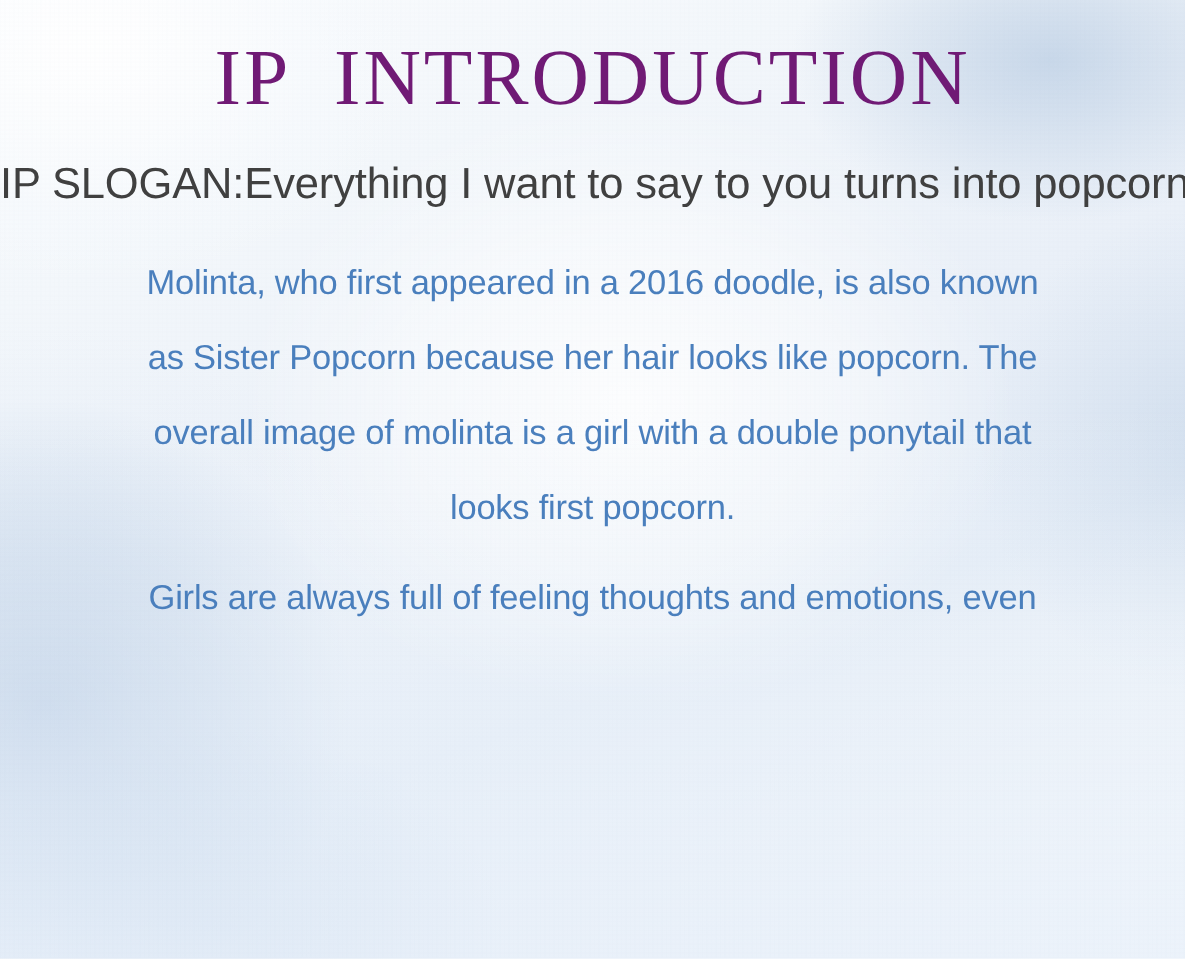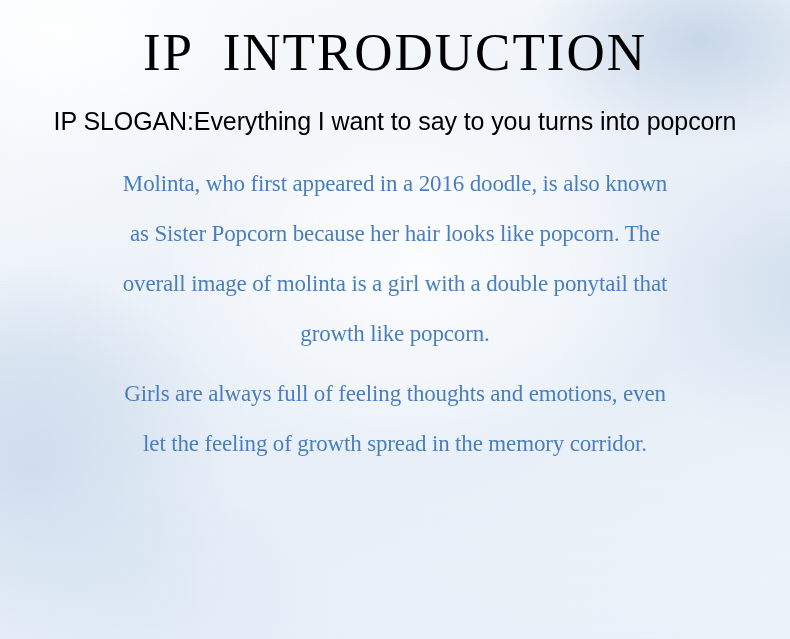--- a/index.html
+++ b/index.html
@@ -124,42 +124,42 @@
   }
 
   .title {
     margin: 0;
     padding-top: 25px;
     font-family: "Liberation Serif", "DejaVu Serif", serif;
     font-size: 53px;
     font-weight: 400;
     letter-spacing: 2px;
     line-height: 1.05;
-    color: #000000;
+    color: #701a75;
     white-space: pre;
   }
 
   .slogan {
     margin: 0;
     padding-top: 26px;
     font-family: "Liberation Sans", sans-serif;
-    font-size: 25px;
+    font-size: 29px;
     font-weight: 400;
     letter-spacing: -0.1px;
-    color: #000000;
+    color: #404040;
     white-space: pre;
   }
 
   .body-block {
     margin: 0;
     padding-top: 23px;
   }
 
   .body-line {
-    font-family: Liberation Serif, serif;
+    font-family: Liberation Sans, sans-serif;
     font-size: 23px;
     font-weight: 400;
     letter-spacing: -0.15px;
     line-height: 50px;
     color: #4a7fbd;
     white-space: pre;
   }
 
   .para-gap {
     height: 10px;
@@ -182,24 +182,23 @@
   <div class="content">
 
     <h1 class="title">IP  INTRODUCTION</h1>
 
     <p class="slogan">IP SLOGAN:Everything I want to say to you turns into popcorn</p>
 
     <div class="body-block">
       <div class="body-line">Molinta, who first appeared in a 2016 doodle, is also known</div>
       <div class="body-line">as Sister Popcorn because her hair looks like popcorn. The</div>
       <div class="body-line">overall image of molinta is a girl with a double ponytail that</div>
-      <div class="body-line">growth like popcorn.</div>
+      <div class="body-line">looks first popcorn.</div>
     </div>
 
     <div class="para-gap"></div>
 
     <div class="body-block" style="padding-top:0">
       <div class="body-line">Girls are always full of feeling thoughts and emotions, even</div>
-      <div class="body-line">let the feeling of growth spread in the memory corridor.</div>
     </div>
 
   </div>
 </div>
 
 </body></html>

